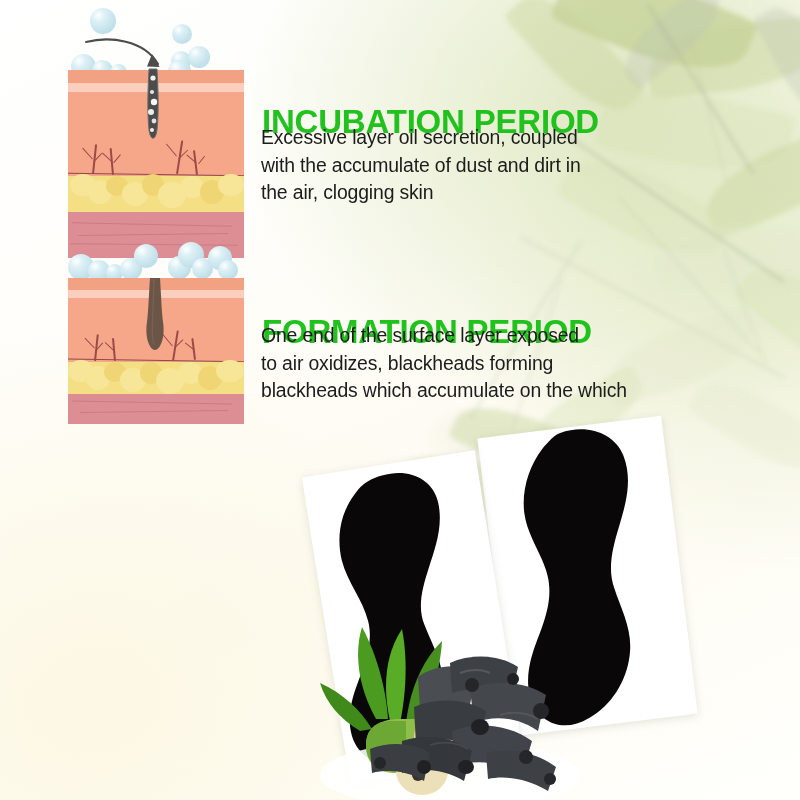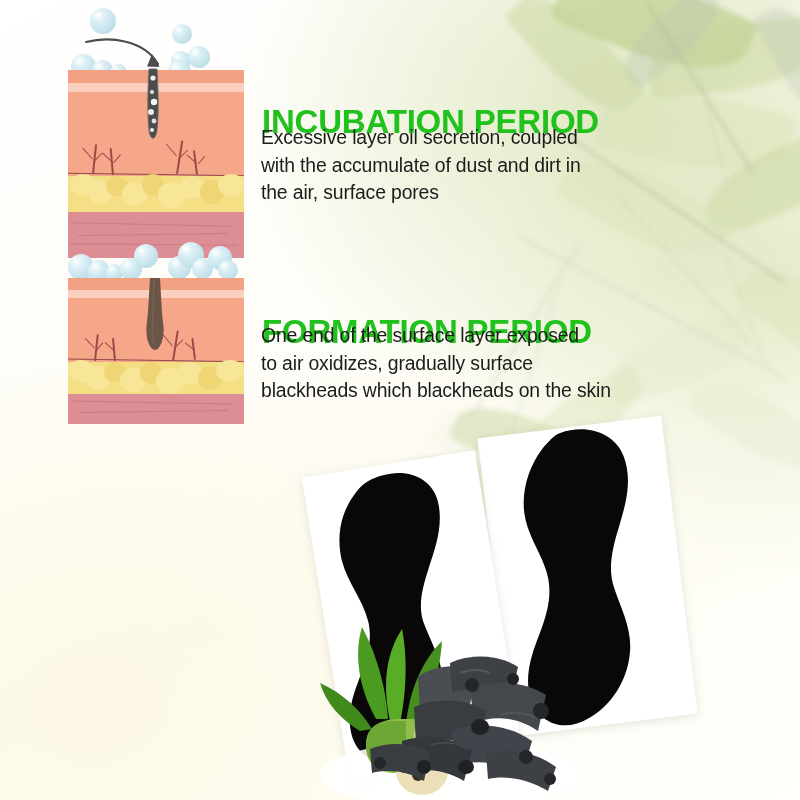--- a/index.html
+++ b/index.html
@@ -306,29 +306,29 @@
       <path d="M12,2 L22,2 C23,16 23.5,34 25,46 C27.5,62 22,74 17,74 C12,74 6.5,62 9,46 C10.5,34 11,16 12,2 Z" fill="#6b5547"></path>
       <path d="M13.5,4 L16,4 C15.5,18 15,34 14.5,46 C14,56 14.5,64 16,68" fill="none" stroke="#7d6757" stroke-width="1.4" stroke-linecap="round" opacity="0.7"></path>
     </svg>
   </div>
 
   <h2 class="heading" style="left:262px; top:78px;">INCUBATION PERIOD</h2>
 
   <div class="bodytext" style="left:261px; top:124px; width:400px;">
     <div>Excessive layer oil secretion, coupled</div>
     <div>with the accumulate of dust and dirt in</div>
-    <div>the air, surface pores</div>
+    <div>the air, clogging skin</div>
   </div>
 
   <h2 class="heading" style="left:262px; top:288px;">FORMATION PERIOD</h2>
 
   <div class="bodytext" style="left:261px; top:322px; width:450px;">
     <div>One end of the surface layer exposed</div>
-    <div>to air oxidizes, gradually surface</div>
-    <div>blackheads which blackheads on the skin</div>
+    <div>to air oxidizes, blackheads forming</div>
+    <div>blackheads which accumulate on the which</div>
   </div>
 
   <div class="photo-layer" style="left:300px; top:410px; width:500px; height:390px;">
 
     <div class="backing-paper" style="left:195px; top:16px; width:185px; height:300px; transform:rotate(-7deg);"></div>
 
     <div class="backing-paper" style="left:25px;  top:52px; width:175px; height:310px; transform:rotate(-9deg);"></div>
 
     <svg class="strip-svg" style="left:20px; top:48px; transform:rotate(-4deg);" width="180" height="320" viewBox="0 0 180 320">
       <path d="M72,16

